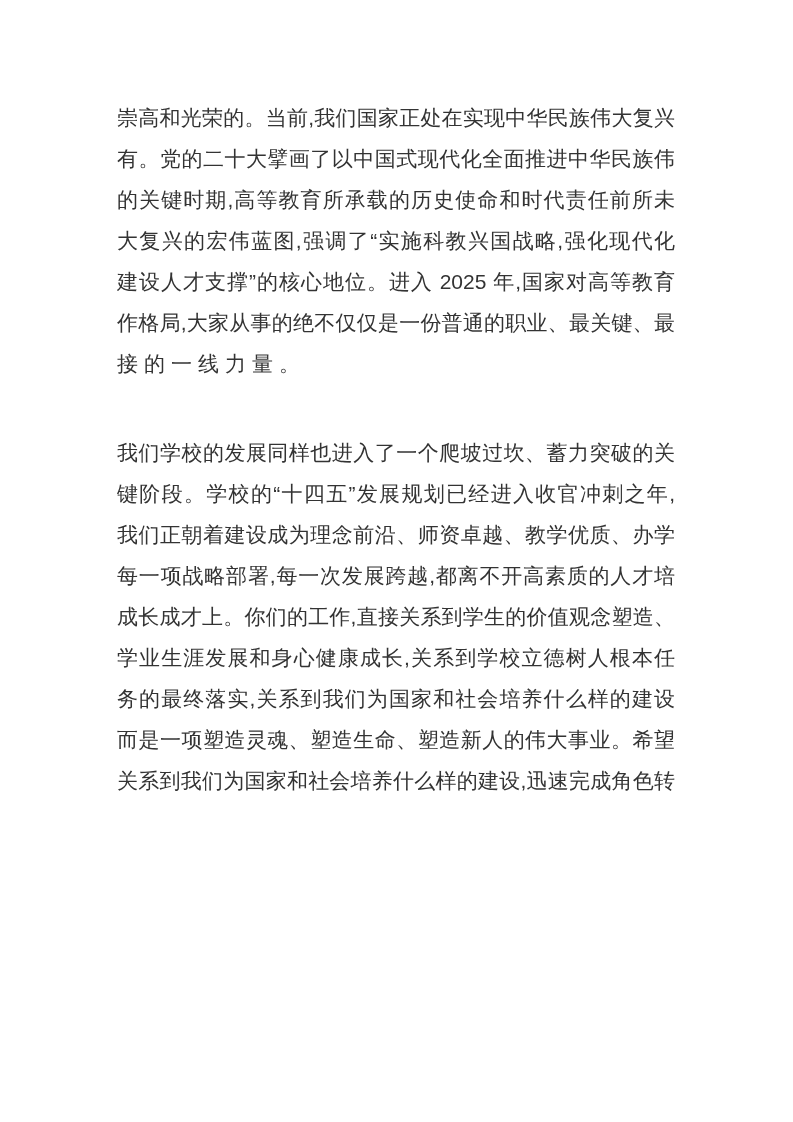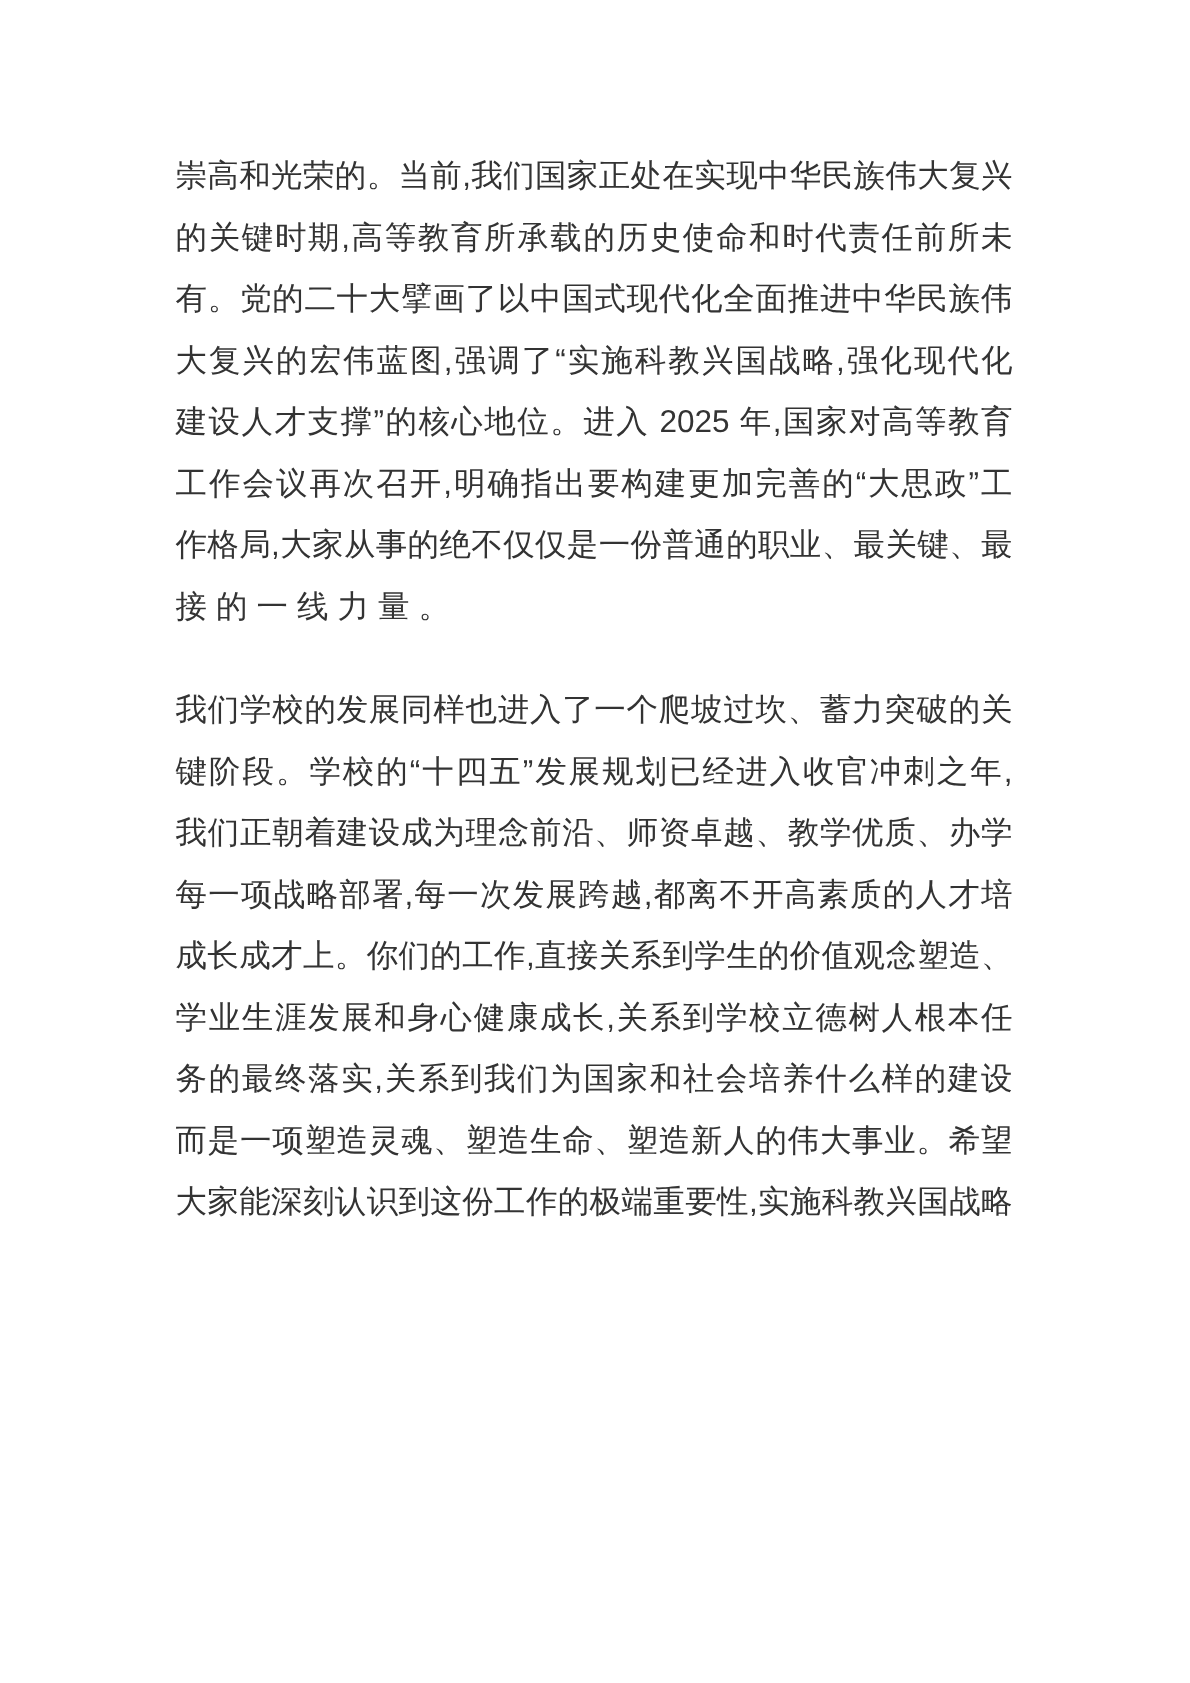--- a/index.html
+++ b/index.html
@@ -22,21 +22,21 @@
     color: #333333;
     font-family: Liberation Sans, sans-serif;
     font-size: 21px;
     line-height: 41px;
     font-weight: 400;
   }
   .paragraph {
     margin: 0;
   }
   .paragraph + .paragraph {
-    margin-top: 28px;
+    margin-top: 48px;
   }
   .line {
     width: 100%;
     text-align: justify;
     text-align-last: justify;
     -moz-text-align-last: justify;
     overflow: hidden;
     height: 41px;
   }
   .line.line-end {
@@ -46,33 +46,32 @@
     letter-spacing: 6px;
   }
 </style>
 </head>
 <body>
 
 <div class="page">
   <div class="doc-body">
       <div class="paragraph">
         <div class="line">崇高和光荣的。当前,我们国家正处在实现中华民族伟大复兴</div>
+        <div class="line">有。党的二十大擘画了以中国式现代化全面推进中华民族伟</div>
         <div class="line">的关键时期,高等教育所承载的历史使命和时代责任前所未</div>
-        <div class="line">有。党的二十大擘画了以中国式现代化全面推进中华民族伟</div>
         <div class="line">大复兴的宏伟蓝图,强调了“实施科教兴国战略,强化现代化</div>
         <div class="line">建设人才支撑”的核心地位。进入 2025 年,国家对高等教育</div>
-        <div class="line">工作会议再次召开,明确指出要构建更加完善的“大思政”工</div>
         <div class="line">作格局,大家从事的绝不仅仅是一份普通的职业、最关键、最直</div>
         <div class="line line-end">接的一线力量。</div>
       </div>
       <div class="paragraph">
         <div class="line">我们学校的发展同样也进入了一个爬坡过坎、蓄力突破的关</div>
         <div class="line">键阶段。学校的“十四五”发展规划已经进入收官冲刺之年,</div>
         <div class="line">我们正朝着建设成为理念前沿、师资卓越、教学优质、办学</div>
         <div class="line">每一项战略部署,每一次发展跨越,都离不开高素质的人才培</div>
         <div class="line">成长成才上。你们的工作,直接关系到学生的价值观念塑造、</div>
         <div class="line">学业生涯发展和身心健康成长,关系到学校立德树人根本任</div>
         <div class="line">务的最终落实,关系到我们为国家和社会培养什么样的建设</div>
         <div class="line">而是一项塑造灵魂、塑造生命、塑造新人的伟大事业。希望</div>
-        <div class="line">大家能深刻认识到这份工作的极端重要性,实施科教兴国战略</div>
+        <div class="line">关系到我们为国家和社会培养什么样的建设,迅速完成角色转</div>
       </div>
     </div>
 </div>
 
 </body></html>

